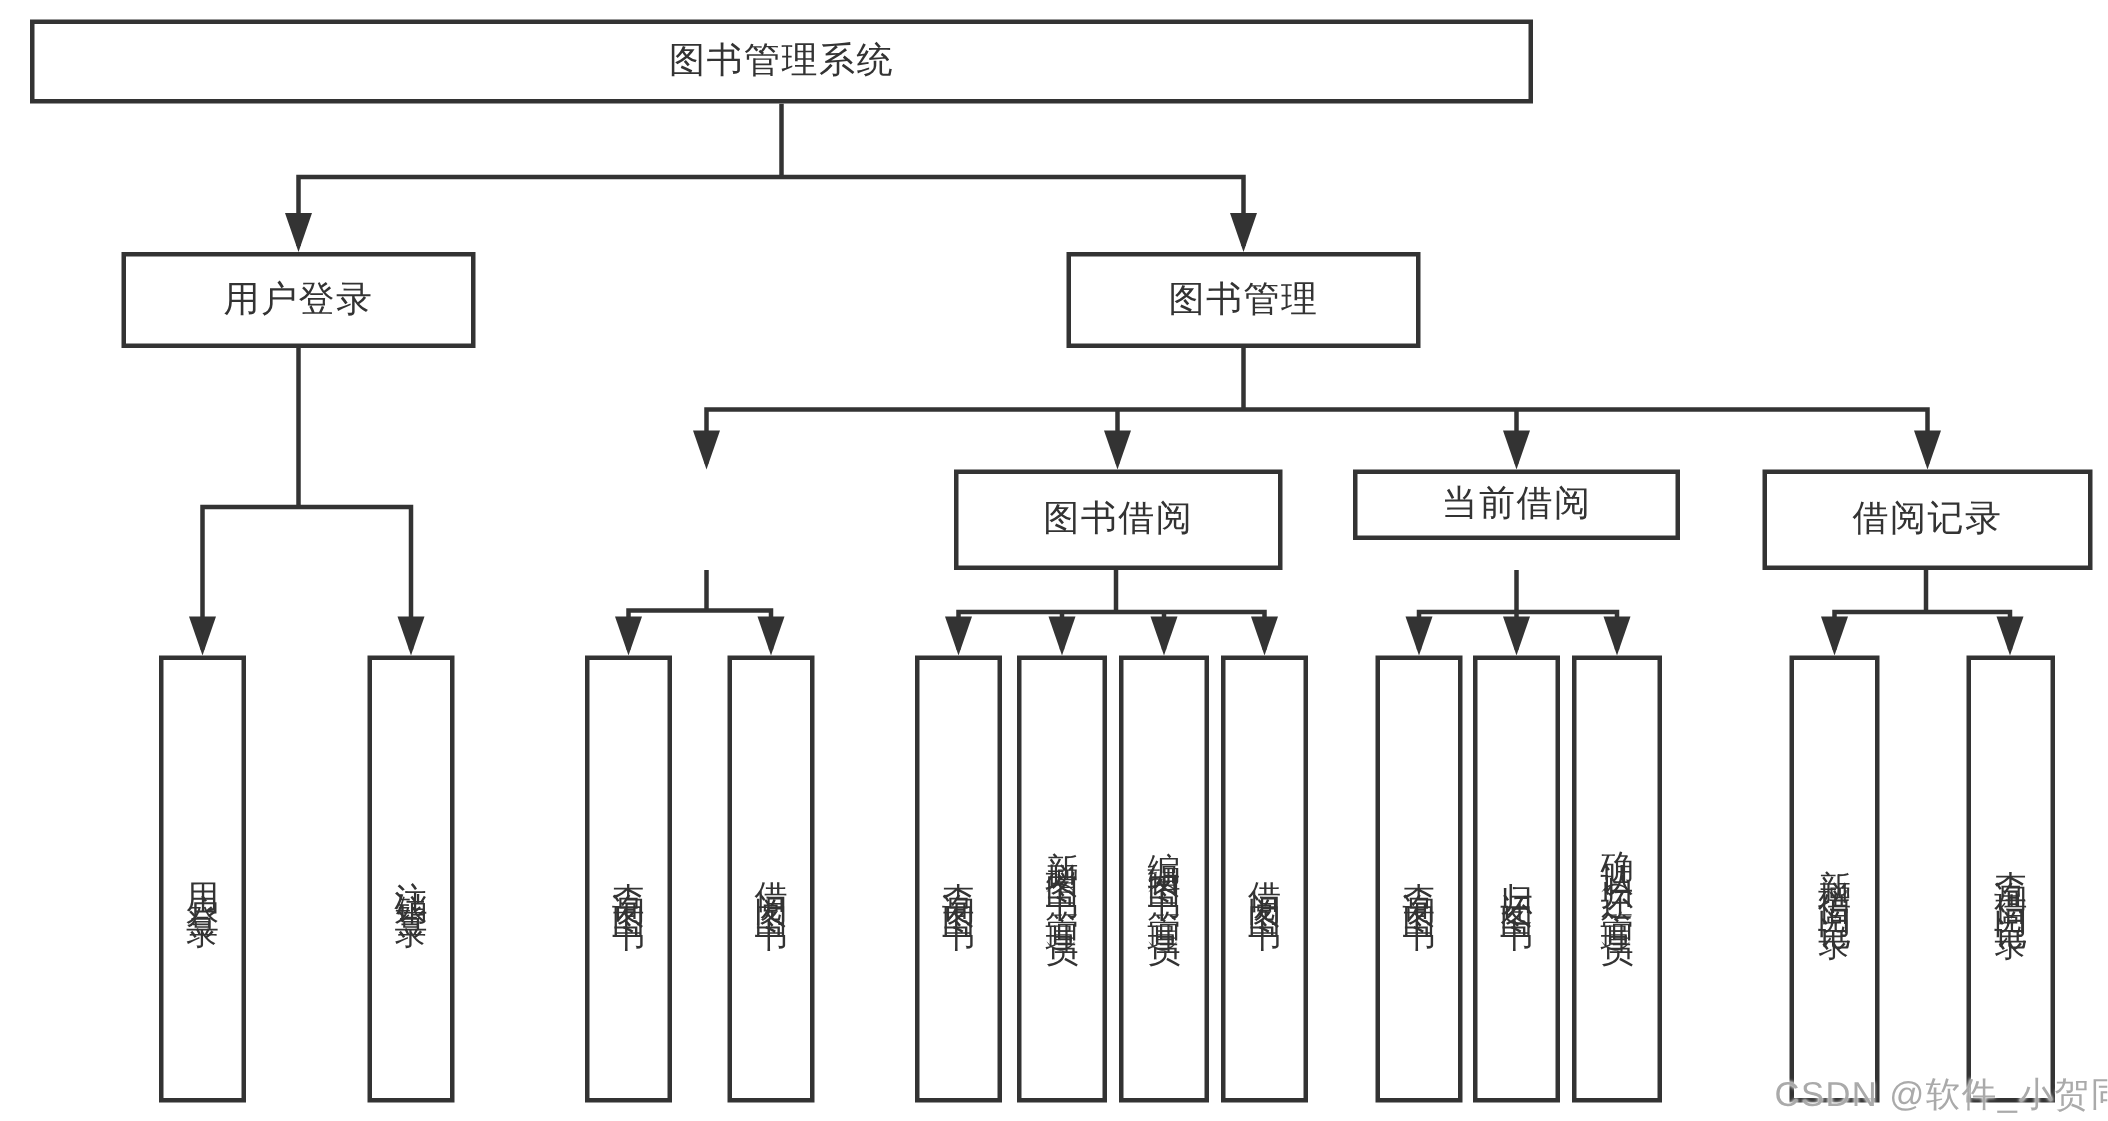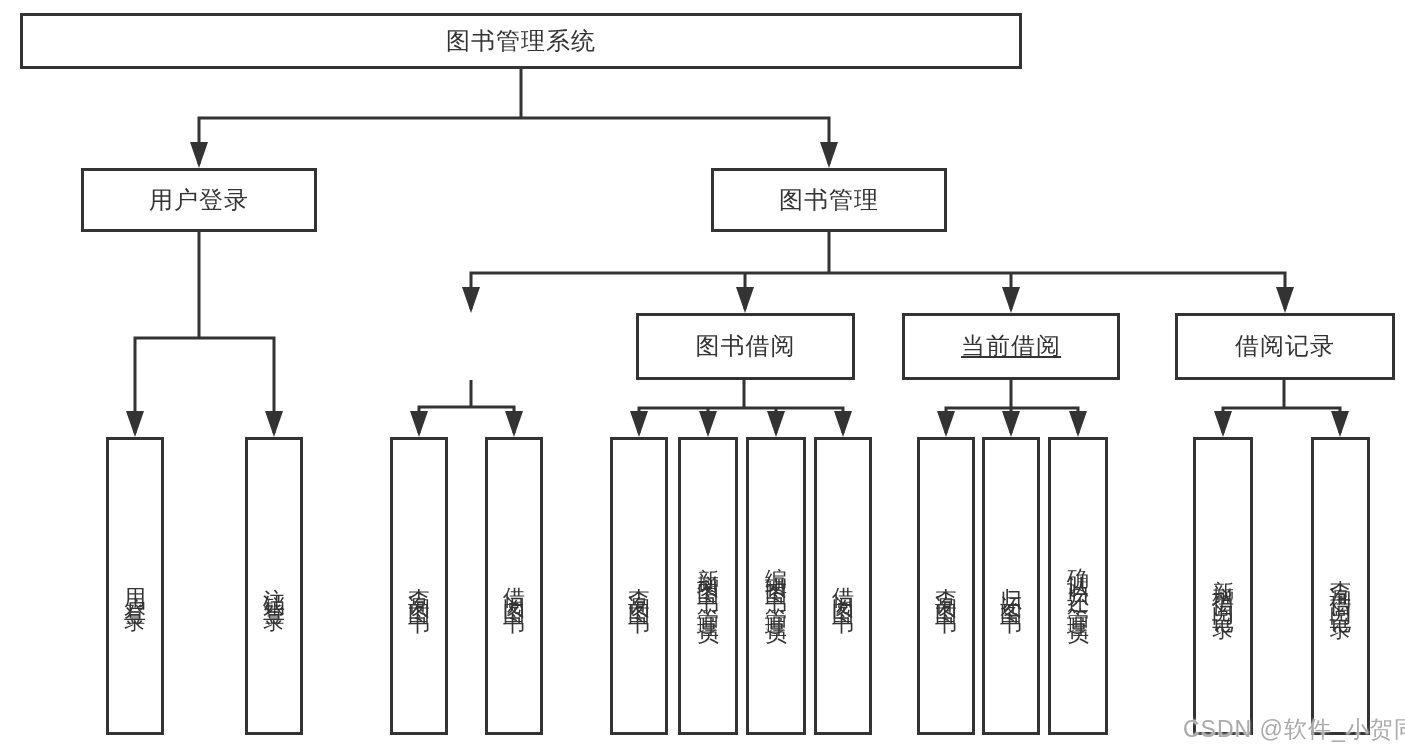--- a/index.html
+++ b/index.html
@@ -94,21 +94,21 @@
     <polygon points="1214,411 1232,411 1223,437"></polygon>
     <polygon points="1331,411 1349,411 1340,437"></polygon>
   </svg>
 
   <div class="node" style="left:20px;top:13px;width:1002px;height:56px;">图书管理系统</div>
 
   <div class="node" style="left:81px;top:168px;width:236px;height:64px;">用户登录</div>
   <div class="node" style="left:711px;top:168px;width:236px;height:64px;text-align:center;">图书管理</div>
 
   <div class="node" style="left:636px;top:313px;width:219px;height:67px;">图书借阅</div>
-  <div class="node" style="left:902px;top:313px;width:218px;height:67px;text-decoration:underline;">当前借阅</div>
+  <div class="node" style="left:902px;top:313px;width:218px;height:47px;">当前借阅</div>
   <div class="node" style="left:1175px;top:313px;width:220px;height:67px;">借阅记录</div>
 
   <div class="node v" style="left:106px;top:437px;width:58px;height:298px;">用户登录</div>
   <div class="node v" style="left:245px;top:437px;width:58px;height:298px;">注销登录</div>
 
   <div class="node v" style="left:390px;top:437px;width:58px;height:298px;">查询图书</div>
   <div class="node v" style="left:485px;top:437px;width:58px;height:298px;">借阅图书</div>
 
   <div class="node v" style="left:610px;top:437px;width:58px;height:298px;">查询图书</div>
   <div class="node v" style="left:678px;top:437px;width:60px;height:298px;">新增图书（管理员）</div>

